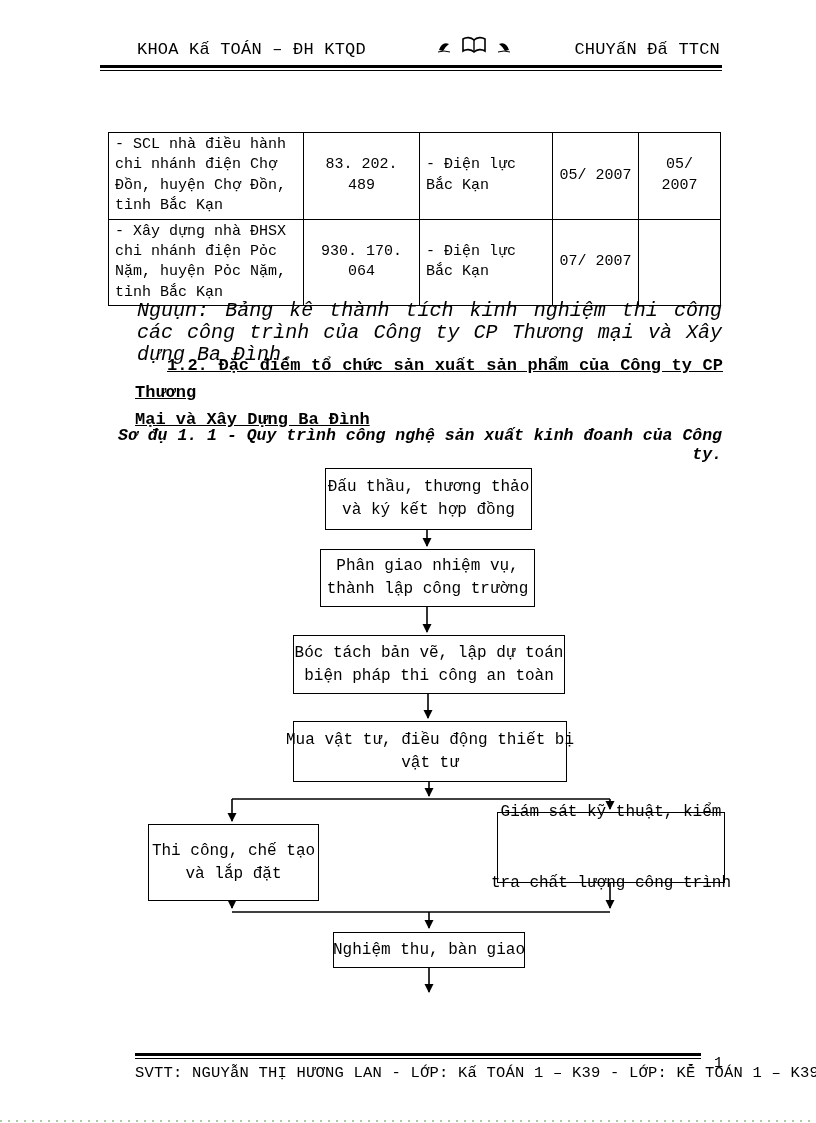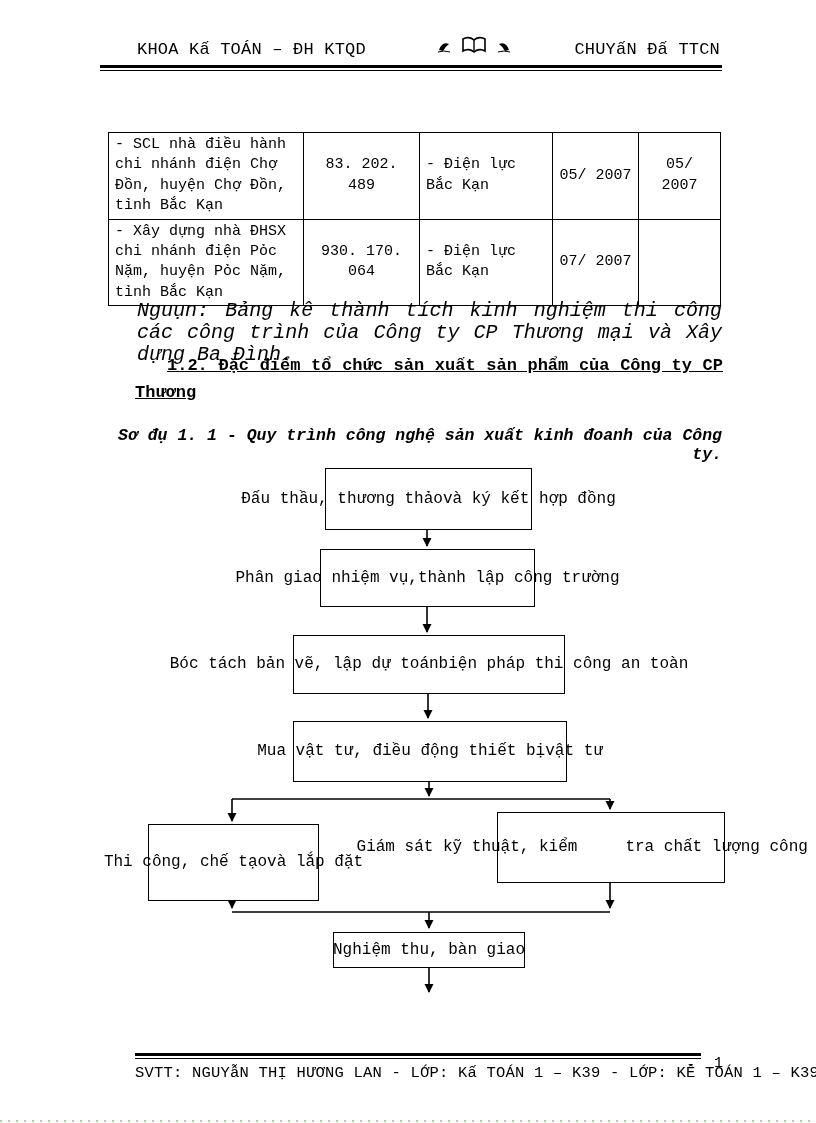--- a/index.html
+++ b/index.html
@@ -23,21 +23,21 @@
   td.c-date{text-align:center;}
   
   .note{font-style:italic;font-size:20px;line-height:22px;text-align:justify;}
   .h12{font-weight:bold;font-size:17px;line-height:27px;text-decoration:underline;}
   .h12 .l1{display:block;text-indent:32px;text-align:justify;text-align-last:justify;}
   .h12 .l2{display:block;}
   .diag-title{font-weight:bold;font-style:italic;font-size:16.5px;text-align:right;}
   
   .fbox{
     position:absolute;border:1.5px solid #000;background:#fff;
-    display:flex;flex-direction:row;align-items:center;justify-content:center;
+    display:flex;flex-direction:column;align-items:center;justify-content:center;
     font-size:16px;line-height:1.42;text-align:center;
   }
   .fbox span{display:block;white-space:nowrap;}
   .flow-svg{position:absolute;left:0;top:0;pointer-events:none;}
   
   .ftr-rule{height:2px;border-top:3px solid #000;border-bottom:1px solid #000;}
   .ftr-text{font-size:15.5px;white-space:nowrap;letter-spacing:.2px;}
   .pagenum{font-size:15px;}
   .bottom-dotted{
     height:2px;
@@ -93,20 +93,21 @@
         <td class="c-date">07/ 2007</td>
         <td class="c-date"></td>
       </tr>
     </tbody>
   </table>
 
   <div class="abs note" style="left:137px;top:296px;width:585px;">Nguụn: Bảng kê thành tích kinh nghiệm thi công các công trình của Công ty CP Thương mại và Xây dựng  Ba Đình.</div>
 
   <div class="abs h12" style="left:135px;top:348px;width:588px;">
     <span class="l1">1.2. Đặc điểm tổ chức sản xuất sản phẩm  của Công ty CP Thương</span>
+    <span class="l2">Mại và Xây Dựng Ba Đình</span>
   </div>
 
   <div class="abs diag-title" style="left:100px;top:422px;width:622px;">Sơ đụ 1. 1 - Quy trình công nghệ sản xuất kinh đoanh của Công ty.</div>
 
   <svg class="flow-svg" width="816" height="1123" viewBox="0 0 816 1123">
     <defs>
       <marker id="arr" markerUnits="userSpaceOnUse" markerWidth="12" markerHeight="12" refX="8" refY="4.5" orient="auto">
         <path d="M0,0 L9,4.5 L0,9 Z" fill="#000"></path>
       </marker>
     </defs>

